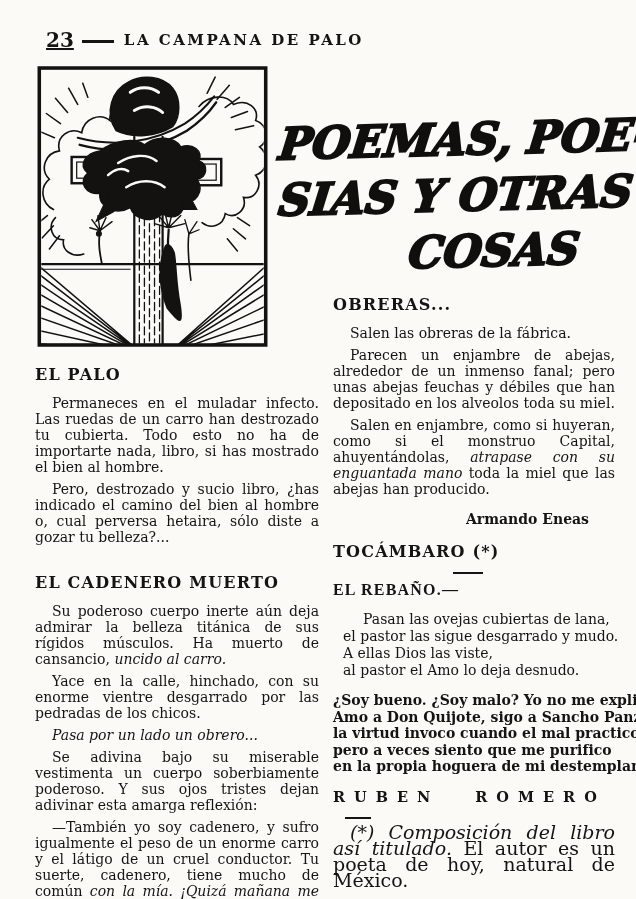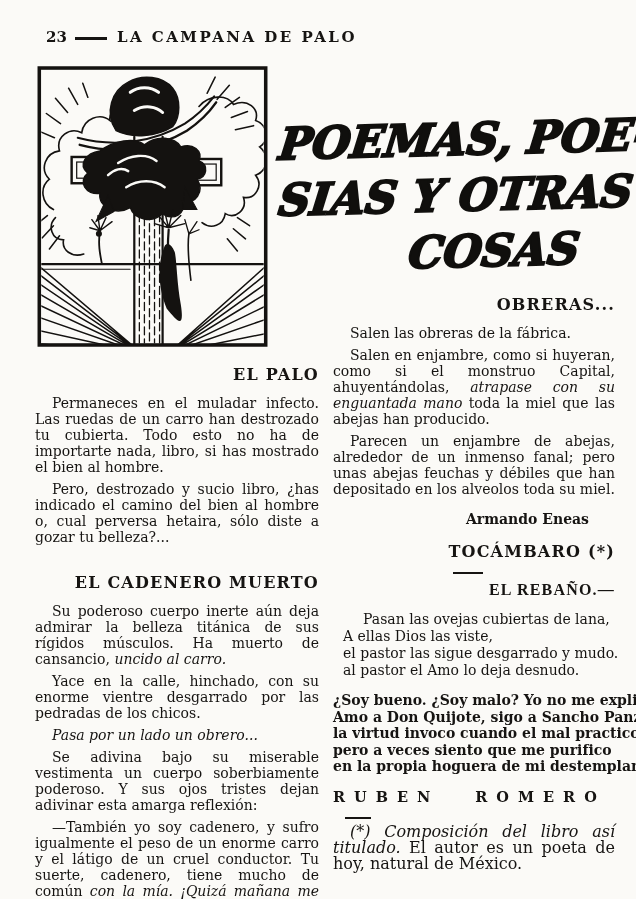--- a/index.html
+++ b/index.html
@@ -6,21 +6,21 @@
   body{background:#e8e6e1;font-family:"DejaVu Serif","Liberation Serif",serif;}
   .page{
     position:relative;width:636px;height:899px;margin:0 auto;
     background:#fbfaf7;color:#161412;overflow:hidden;
   }
   
   .masthead{
     position:absolute;left:46px;top:28px;display:flex;align-items:center;
     font-weight:bold;font-size:15px;letter-spacing:2.5px;white-space:nowrap;
   }
-  .masthead .pageno{font-size:15px;letter-spacing:0;}
+  .masthead .pageno{font-size:20px;letter-spacing:0;text-decoration:underline;}
   .masthead .dash{display:inline-block;width:32px;height:3px;background:#161412;margin:2px 10px 0 8px;}
   
   .illus{position:absolute;left:37px;top:66px;width:231px;height:281px;}
   .illus svg{width:100%;height:100%;display:block;}
   
   .script-title{
     position:absolute;left:263px;top:112px;width:372px;
     transform:rotate(-1.5deg) skewX(-8deg);
     font-family:"DejaVu Serif","Liberation Serif",serif;
     font-style:italic;font-weight:bold;
@@ -30,38 +30,38 @@
   }
   .script-title .t1{padding-left:10px;}
   .script-title .t2{padding-left:16px;}
   .script-title .t3{padding-left:152px;}
   
   .col{position:absolute;font-size:14px;line-height:16px;text-align:justify;}
   .col-left{left:35px;top:366px;width:284px;}
   .col-right{left:333px;top:296px;width:282px;}
   h2.sec{
     font-size:16px;line-height:17px;font-weight:bold;letter-spacing:1.2px;
-    margin:0 0 12px 0;text-align:right;
+    margin:0 0 12px 0;text-align:left;
   }
   h2.sec.mt{margin-top:29px;}
   .col p{margin:0 0 6px 0;text-indent:17px;}
   .ital{font-style:italic;}
   .byline{font-weight:bold;text-align:right;padding-right:26px;margin:14px 0 16px 0;}
   .tocambaro{margin-bottom:0;}
   .mini-rule{width:30px;height:0;border-top:2.5px solid #161412;margin:4px 0 7px 120px;}
   .poem{margin:13px 0 13px 10px;line-height:17px;}
   .poem .pl{white-space:nowrap;}
   .poem .ind{padding-left:20px;}
   .poem.bold{font-weight:bold;line-height:16.5px;margin-left:0;}
   .author{
     font-weight:bold;font-size:14.5px;letter-spacing:9px;word-spacing:22px;
     margin-top:14px;white-space:nowrap;text-align:left;
   }
   .fn-rule{width:26px;height:0;border-top:2px solid #161412;margin:12px 0 5px 12px;}
-  .footnote{font-size:16px;line-height:16px;}
+  .footnote{font-size:19px;line-height:16px;}
 </style>
 </head>
 <body>
 
 <div class="page">
 
   <div class="masthead">
     <span class="pageno">23</span>
     <span class="dash"></span>
     <span>LA CAMPANA DE PALO</span>
@@ -142,33 +142,33 @@
     <p><span>Su poderoso cuerpo inerte aún deja admirar la belleza titánica de sus rígidos músculos. Ha muerto de cansancio, </span><span class="ital">uncido al carro.</span></p>
     <p>Yace en la calle, hinchado, con su enorme vientre desgarrado por las pedradas de los chicos.</p>
     <p class="ital">Pasa por un lado un obrero...</p>
     <p>Se adivina bajo su miserable vestimenta un cuerpo soberbiamente poderoso. Y sus ojos tristes dejan adivinar esta amarga reflexión:</p>
     <p><span>—También yo soy cadenero, y sufro igualmente el peso de un enorme carro y el látigo de un cruel conductor. Tu suerte, cadenero, tiene mucho de común </span><span class="ital">con la mía. ¡Quizá mañana me encuentre</span><span> también yo como tú, cadenero, en la calle, reventado por el consancio!</span></p>
   </div>
 
   <div class="col col-right">
     <h2 class="sec">OBRERAS...</h2>
     <p>Salen las obreras de la fábrica.</p>
+    <p>Parecen un enjambre de abejas, alrededor de un inmenso fanal; pero unas abejas feuchas y débiles que han depositado en los alveolos toda su miel.</p>
     <p><span>Salen en enjambre, como si huyeran, como si el monstruo Capital, ahuyentándolas, </span><span class="ital">atrapase con su enguantada mano</span><span> toda la miel que las abejas han producido.</span></p>
-    <p>Parecen un enjambre de abejas, alrededor de un inmenso fanal; pero unas abejas feuchas y débiles que han depositado en los alveolos toda su miel.</p>
 
     <div class="byline">Armando Eneas</div>
 
     <h2 class="sec tocambaro">TOCÁMBARO (*)</h2>
     <div class="mini-rule"></div>
     <h2 class="sec" style="margin-bottom:8px;font-family:Liberation Serif, serif;">EL REBAÑO.—</h2>
 
     <div class="poem">
       <div class="pl ind">Pasan las ovejas cubiertas de lana,</div>
+      <div class="pl">el pastor las sigue desgarrado y mudo.</div>
       <div class="pl">A ellas Dios las viste,</div>
-      <div class="pl">el pastor las sigue desgarrado y mudo.</div>
       <div class="pl">al pastor el Amo lo deja desnudo.</div>
     </div>
 
 
     <div class="poem bold">
       <div class="pl">¿Soy bueno. ¿Soy malo? Yo no me explico</div>
       <div class="pl">Amo a Don Quijote, sigo a Sancho Panza,</div>
       <div class="pl">la virtud invoco cuando el mal practico;</div>
       <div class="pl">pero a veces siento que me purifico</div>
       <div class="pl">en la propia hoguera de mi destemplanza.</div>

